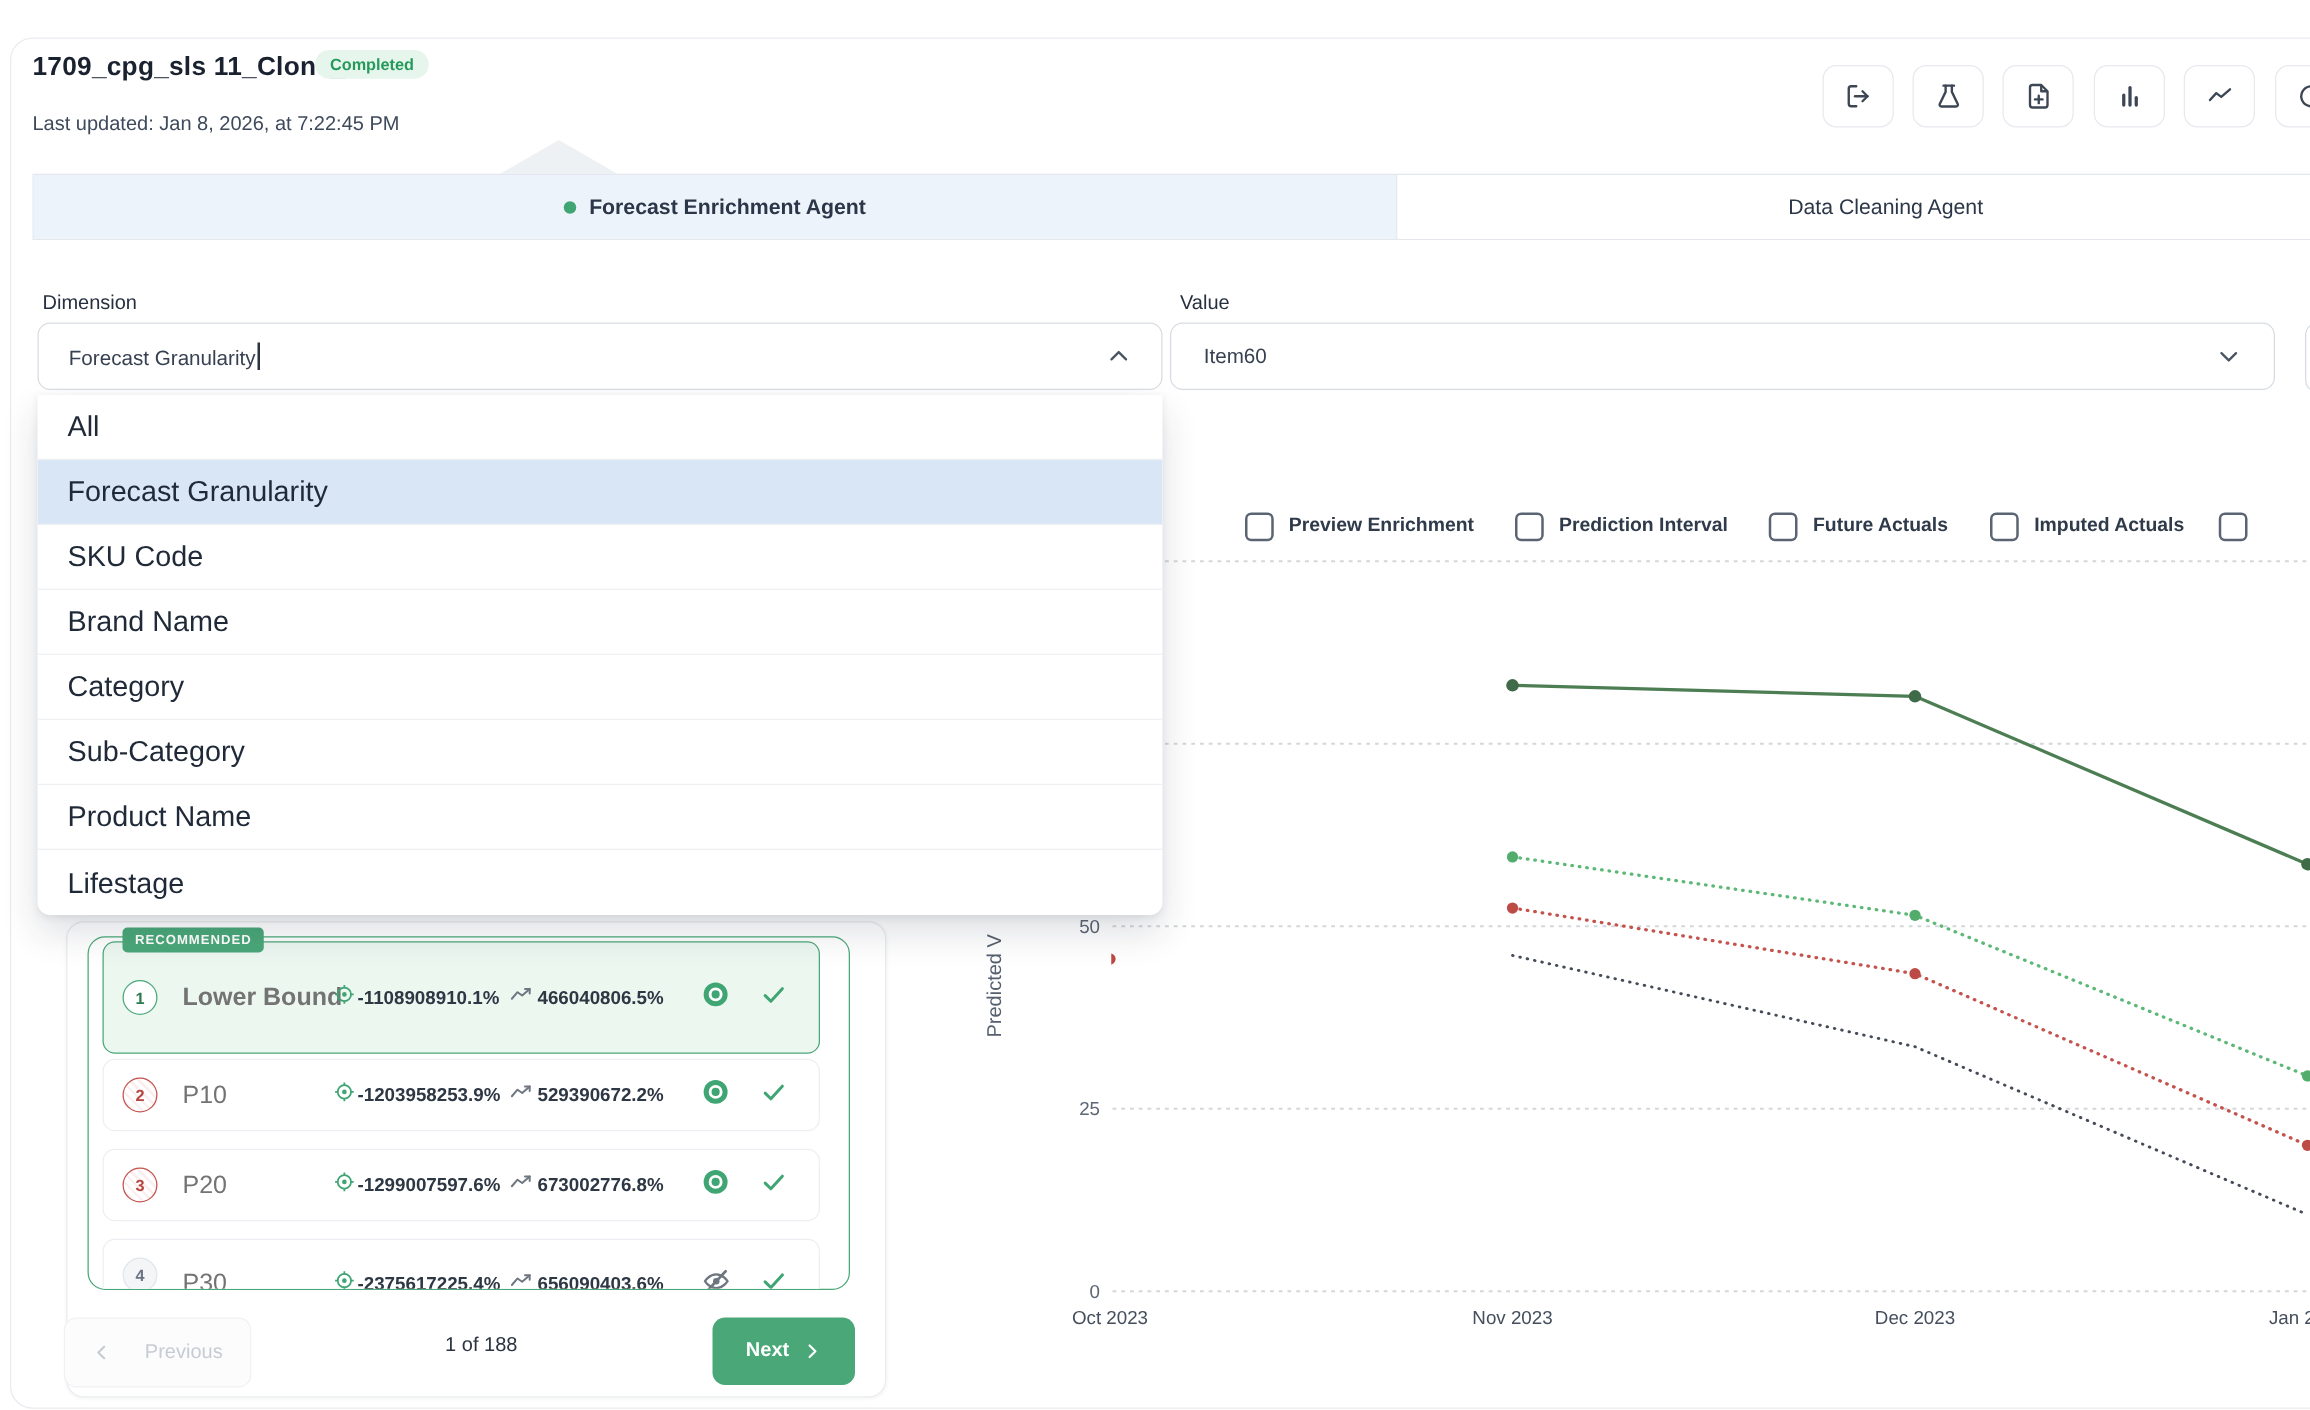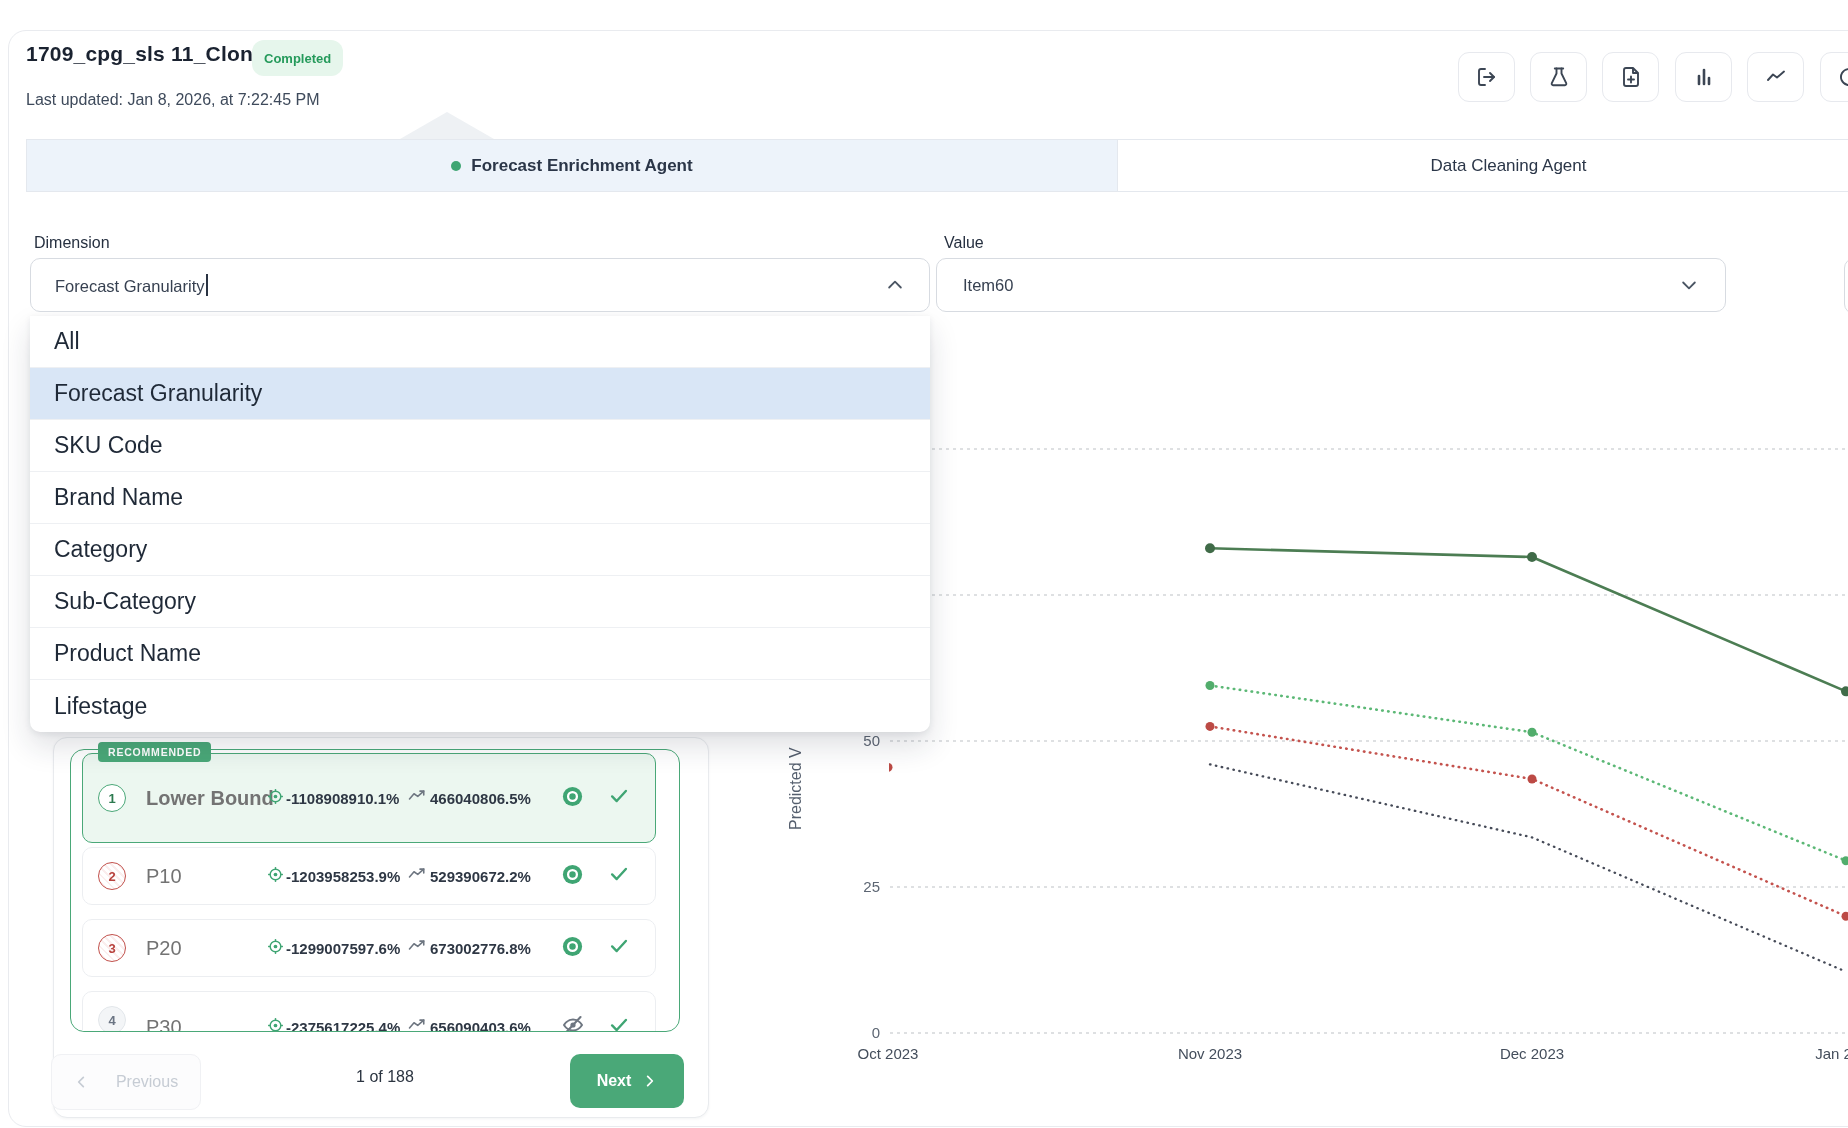--- a/index.html
+++ b/index.html
@@ -3,42 +3,42 @@
 <meta charset="utf-8">
 <style>
   html,body{margin:0;padding:0;background:#fff;}
   #stage{position:relative;width:1848px;height:1128px;overflow:hidden;background:#fff;
          font-family:"Liberation Sans","DejaVu Sans",sans-serif;color:#273142;}
   .abs{position:absolute;}
   
   #page-card{left:8px;top:30px;width:1902px;height:1095px;border:1px solid #e9ebef;border-radius:18px;background:#fff;}
   
   #page-title{left:26px;top:42px;font-size:21px;font-weight:700;color:#1a2230;letter-spacing:.2px;}
-  #status-badge{left:252px;top:40px;height:36px;padding:0 12px;border-radius:12px;background:#e6f6ec;
+  #status-badge{left:252px;top:40px;height:23px;padding:0 12px;border-radius:12px;background:#e6f6ec;
       color:#259a5b;font-size:13px;font-weight:600;display:flex;align-items:center;}
   #last-updated{left:26px;top:91px;font-size:16px;color:#3e4a5b;}
   
   .tb-btn{top:52px;width:55px;height:48px;border:1px solid #e7e9ee;border-radius:11px;background:#fff;
       display:flex;align-items:center;justify-content:center;cursor:pointer;}
   
   #tab-caret{left:400px;top:112px;width:0;height:0;border-left:47px solid transparent;
       border-right:47px solid transparent;border-bottom:27px solid #eef1f4;}
   
   #tab-bar{left:26px;top:139px;width:1874px;height:53px;display:flex;border:1px solid #e4e8ee;box-sizing:border-box;}
   .tab{display:flex;align-items:center;justify-content:center;gap:10px;font-size:17px;color:#2b3648;box-sizing:border-box;}
   #tab-active{width:1091px;background:#edf3fa;font-weight:600;border-right:1px solid #e4e8ee;}
   #tab-inactive{flex:1;background:#fff;font-weight:500;}
   .tab-dot{width:10px;height:10px;border-radius:50%;}
   
   .field-label{font-size:16px;font-weight:500;color:#263040;}
   
   .selbox{height:54px;border:1px solid #d7dbe1;border-radius:10px;background:#fff;display:flex;
       align-items:center;box-sizing:border-box;}
   #dimension-combobox{left:30px;top:258px;width:900px;padding:0 24px;z-index:41;}
-  #value-select{left:936px;top:258px;width:790px;padding:0 26px;}
+  #value-select{left:936px;top:258px;width:884px;padding:0 26px;}
   #partial-control{left:1844px;top:258px;width:40px;height:54px;border:1px solid #d7dbe1;border-radius:10px;background:#fff;}
   .sel-text{font-size:16.5px;color:#374151;flex:1;}
   .cursor{width:1.5px;height:22px;background:#2a3342;display:inline-block;vertical-align:-4px;margin-left:2px;
       animation:blink 1.1s step-end infinite;}
   @keyframes blink{50%{opacity:0;}}
   
   #dimension-dropdown{left:30px;top:316px;width:900px;background:#fff;border-radius:0 0 10px 10px;
       box-shadow:0 14px 30px rgba(25,35,55,.14),0 2px 6px rgba(25,35,55,.08);z-index:40;overflow:hidden;}
   .opt{height:52px;display:flex;align-items:center;padding:0 24px;font-size:23px;color:#1f2937;
       border-bottom:1px solid #eef0f3;cursor:pointer;box-sizing:border-box;}
@@ -332,14 +332,33 @@
 
   <div class="abs field-label" style="left:944px;top:234px;">Value</div>
   <div id="value-select" class="abs selbox">
     <span class="sel-text">Item60</span>
     <svg width="20" height="20" viewBox="0 0 24 24">
         <polyline points="5,9 12,16 19,9" fill="none" stroke="#4a5563" stroke-width="2.2" stroke-linecap="round" stroke-linejoin="round"></polyline>
       </svg>
   </div>
   <div id="partial-control" class="abs"></div>
 
+  <div id="checkbox-row" class="abs">
+      <div class="cb-item" style="margin-right: 33px;">
+        <div class="cb-box"></div>
+        <span class="cb-label">Preview Enrichment</span>
+      </div>
+      <div class="cb-item" style="margin-right: 33px;">
+        <div class="cb-box"></div>
+        <span class="cb-label">Prediction Interval</span>
+      </div>
+      <div class="cb-item" style="margin-right: 34px;">
+        <div class="cb-box"></div>
+        <span class="cb-label">Future Actuals</span>
+      </div>
+      <div class="cb-item" style="margin-right: 28px;">
+        <div class="cb-box"></div>
+        <span class="cb-label">Imputed Actuals</span>
+      </div>
+      <div class="cb-box"></div>
+    </div>
 
 </div>
 
 </body></html>

